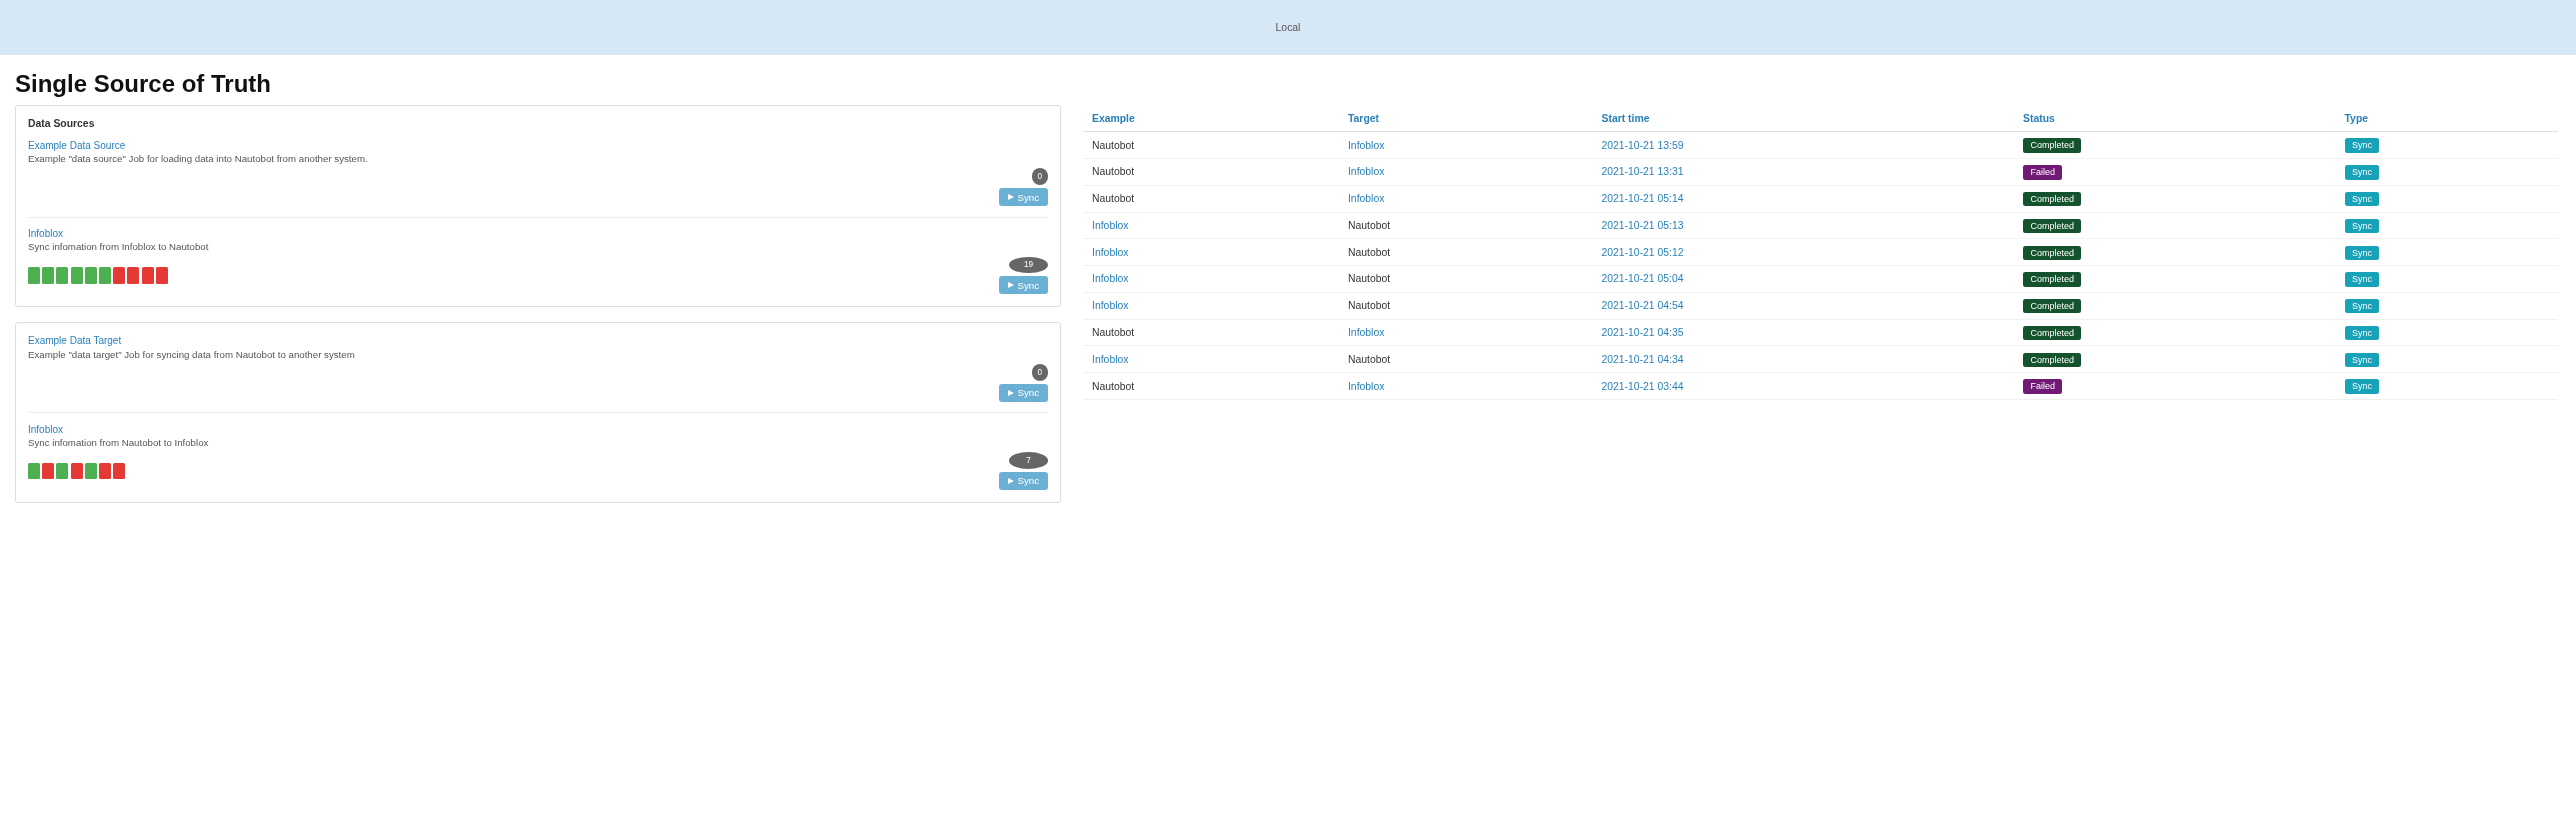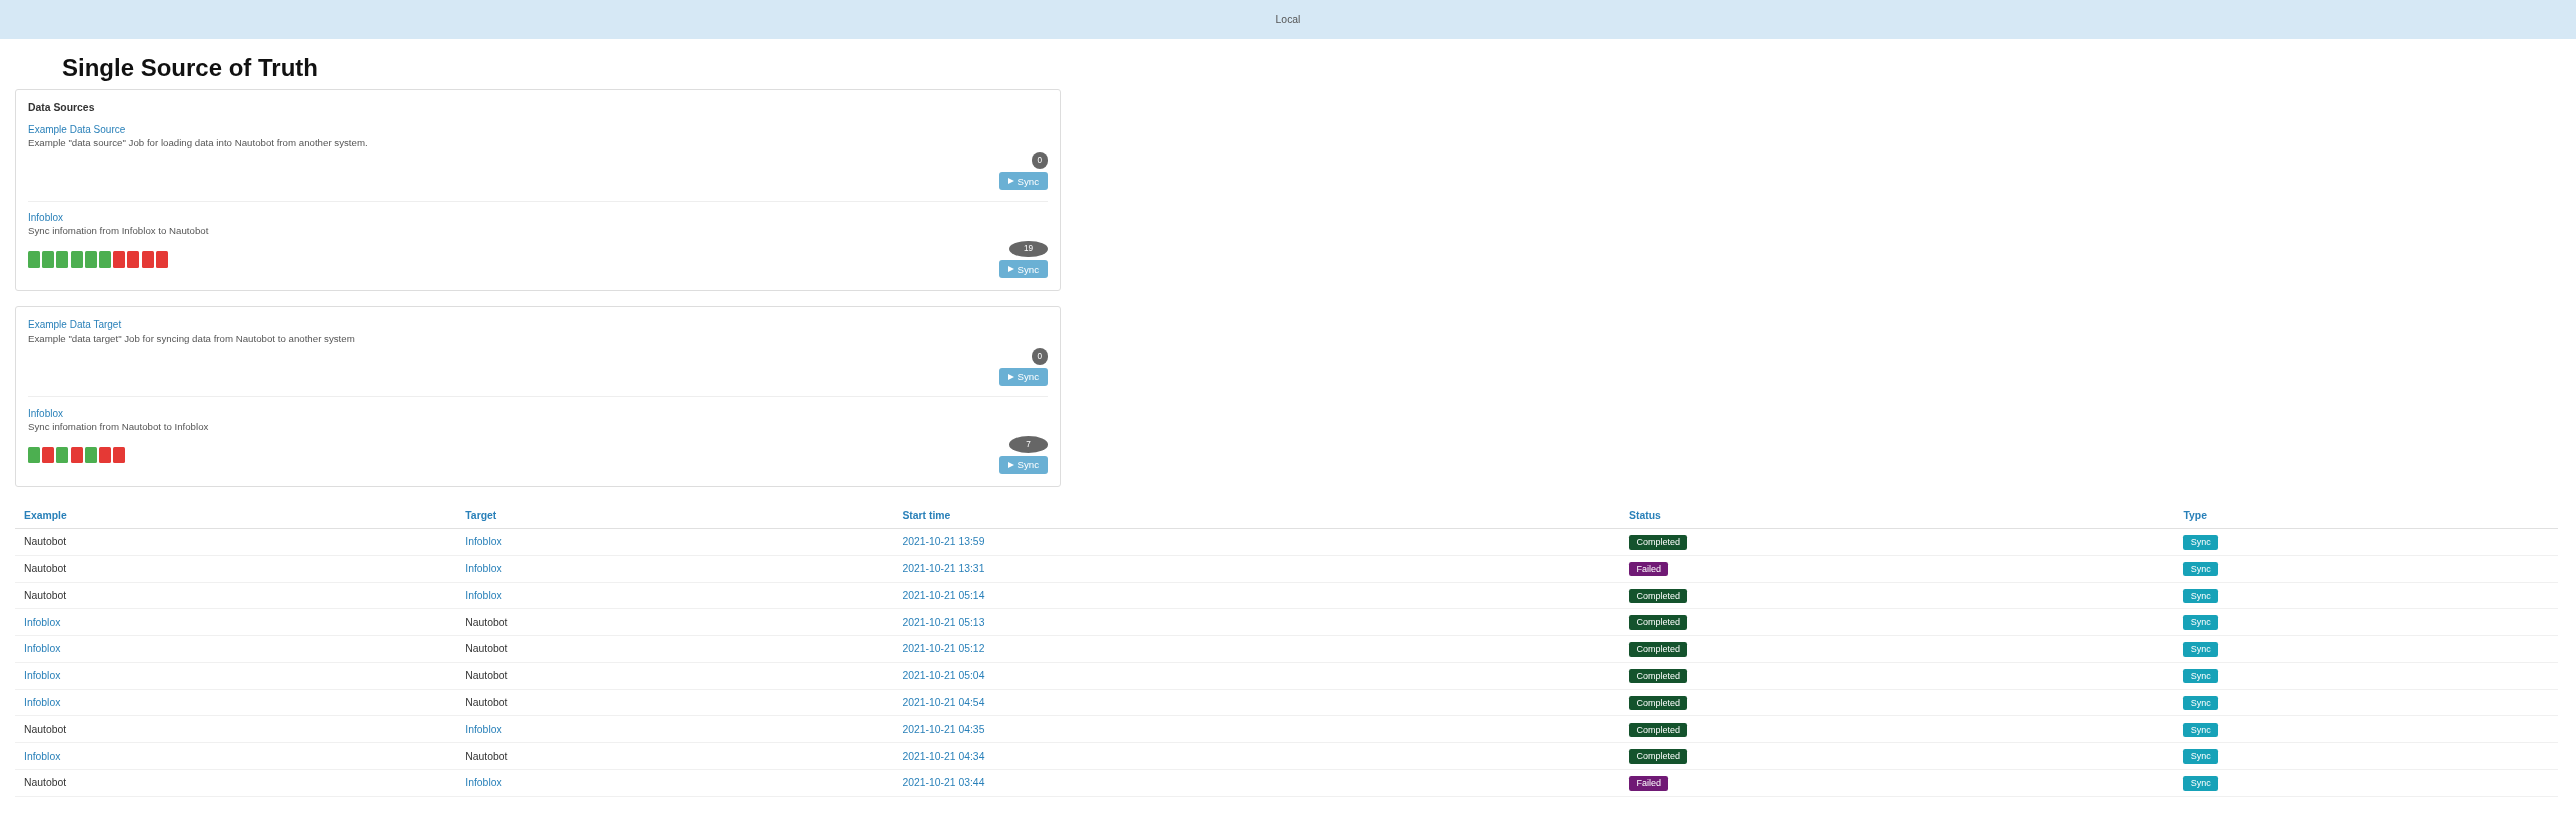--- a/index.html
+++ b/index.html
@@ -1,38 +1,36 @@
 <!DOCTYPE html>
 <html style="font-size:12px"><head>
   <meta charset="utf-8">
   <style>
     * { box-sizing: border-box; margin: 0; padding: 0; }
     body { font-family: -apple-system, BlinkMacSystemFont, 'Segoe UI', Arial, sans-serif; font-size: 10.4px; background: #fff; color: #333; }
 
     .top-bar {
       background: #d6e8f5;
       text-align: center;
-      padding: 14px;
+      padding: 22px;
       font-size: 10.4px;
       color: #555;
     }
 
     .page-title {
       font-size: 24px;
       font-weight: bold;
       padding: 15px 15px 7.4px 15px;
       color: #111;
-      margin-left: 47px;
     }
 
     .main-layout {
       display: flex;
       gap: 0;
       padding: 0 18px 15px 15px;
-      flex-direction: column;
     }
 
     .left-panel {
       width: 42%;
       min-width: 313px;
       padding-right: 22px;
     }
 
     .right-panel {
       flex: 1;

